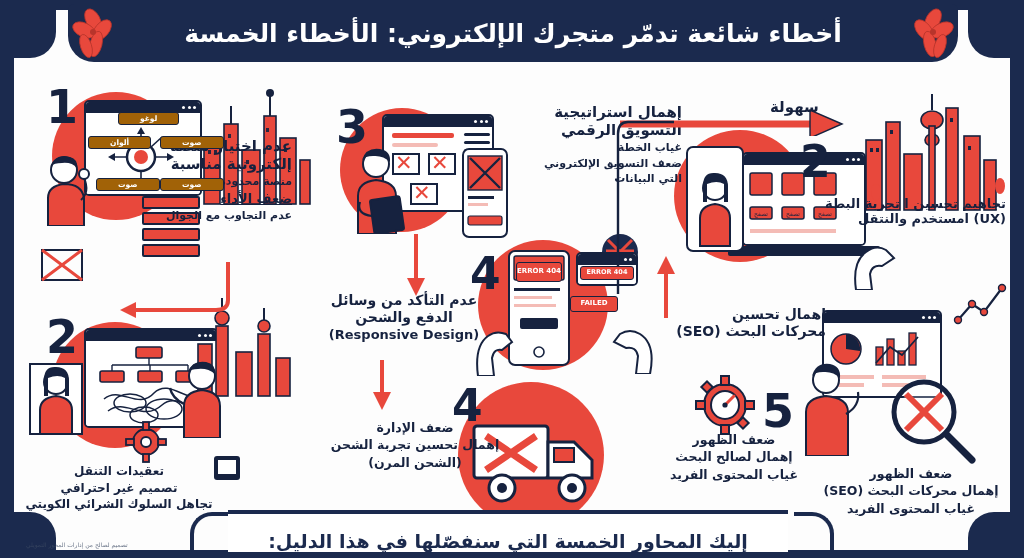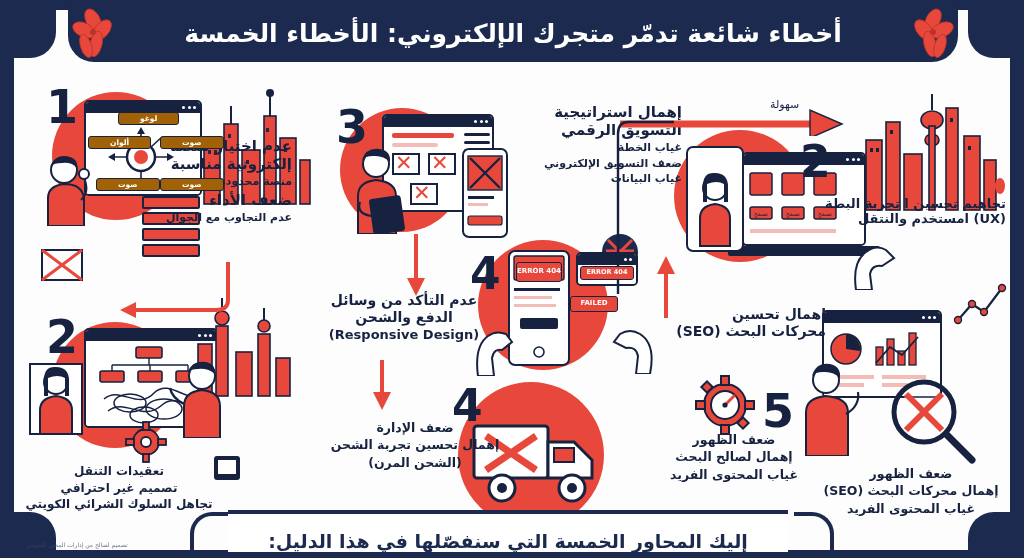--- a/index.html
+++ b/index.html
@@ -203,22 +203,22 @@
     background: #e8483c;
     border: 2px solid #16223f;
     border-radius: 2px;
     z-index: 3;
   }
 
   .arrow-svg { position: absolute; z-index: 4; }
   .ease-label {
     position: absolute;
     color: #16223f;
-    font-weight: 400;
-    font-size: 11px;
+    font-weight: 700;
+    font-size: 15px;
     direction: rtl;
     z-index: 6;
   }
 
   .skyline { position: absolute; z-index: 2; }
   .person  { position: absolute; z-index: 4; }
   .deco    { position: absolute; z-index: 3; }
 </style>
 </head>
 <body>
@@ -308,21 +308,21 @@
   <div class="server" style="left:142px; top:244px; width:58px; height:13px;"></div>
 
   <svg class="deco" style="left:30px; top:238px; width:78px; height:58px;" viewBox="0 0 78 58">
     <rect x="12" y="12" width="40" height="30" fill="none" stroke="#16223f" stroke-width="2"></rect>
     <path d="M12 12 L52 42 M52 12 L12 42" stroke="#e8483c" stroke-width="3"></path>
   </svg>
 
   <div class="tblock ta-right" style="left:150px; top:138px; width:142px;">
     <div class="heading" style="font-size:15px;">عدم اختيار منصة إلكترونية مناسبة</div>
     <div class="sub" style="font-size:11px;">منصة محدودة</div>
-    <div class="sub" style="font-size:15px;">ضعف الأداء</div>
+    <div class="sub" style="font-size:13px;text-decoration:underline;">ضعف الأداء</div>
     <div class="sub" style="font-size:11px;">عدم التجاوب مع الجوال</div>
   </div>
 
   <svg class="skyline" style="left:196px; top:80px; width:120px; height:126px;" viewBox="0 0 120 126">
     <g fill="#e8483c" stroke="#16223f" stroke-width="1.6">
       <rect x="8" y="62" width="16" height="62"></rect>
       <rect x="28" y="44" width="14" height="80"></rect>
       <rect x="46" y="70" width="18" height="54"></rect>
       <rect x="68" y="36" width="12" height="88"></rect>
       <rect x="84" y="58" width="16" height="66"></rect>
@@ -470,21 +470,21 @@
     <circle cx="30" cy="24" r="13" fill="#fff" stroke="#16223f" stroke-width="2"></circle>
     <path d="M16 20 Q20 7 34 9 Q45 11 44 22 Q37 15 27 16 Q19 16 16 20 Z" fill="#16223f"></path>
     <rect x="26" y="58" width="30" height="34" rx="2" fill="#16223f" stroke="#16223f" stroke-width="2" transform="rotate(-8 41 75)"></rect>
     <path d="M14 62 Q10 74 26 76" stroke="#16223f" stroke-width="2.2" fill="none"></path>
   </svg>
 
   <div class="tblock ta-right" style="left:492px; top:104px; width:190px;">
     <div class="heading" style="font-size:15px;">إهمال استراتيجية التسويق الرقمي</div>
     <div class="sub" style="font-size:11px;">غياب الخطة</div>
     <div class="sub" style="font-size:11px;">ضعف التسويق الإلكتروني</div>
-    <div class="sub" style="font-size:11px;">غياب البيانات</div>
+    <div class="sub" style="font-size:11px;">التي البيانات</div>
   </div>
 
   <svg class="deco" style="left:596px; top:228px; width:48px; height:48px;" viewBox="0 0 48 48">
     <circle cx="24" cy="24" r="18" fill="#1b2a4e"></circle>
     <path d="M10 24 L38 24" stroke="#e8483c" stroke-width="5"></path>
     <path d="M12 12 L36 36 M36 12 L12 36" stroke="#e8483c" stroke-width="3"></path>
   </svg>
 
   <svg class="arrow-svg" style="left:386px; top:230px; width:60px; height:70px;" viewBox="0 0 60 70">
     <path d="M30 4 L30 50" stroke="#e8483c" stroke-width="4" fill="none"></path>

